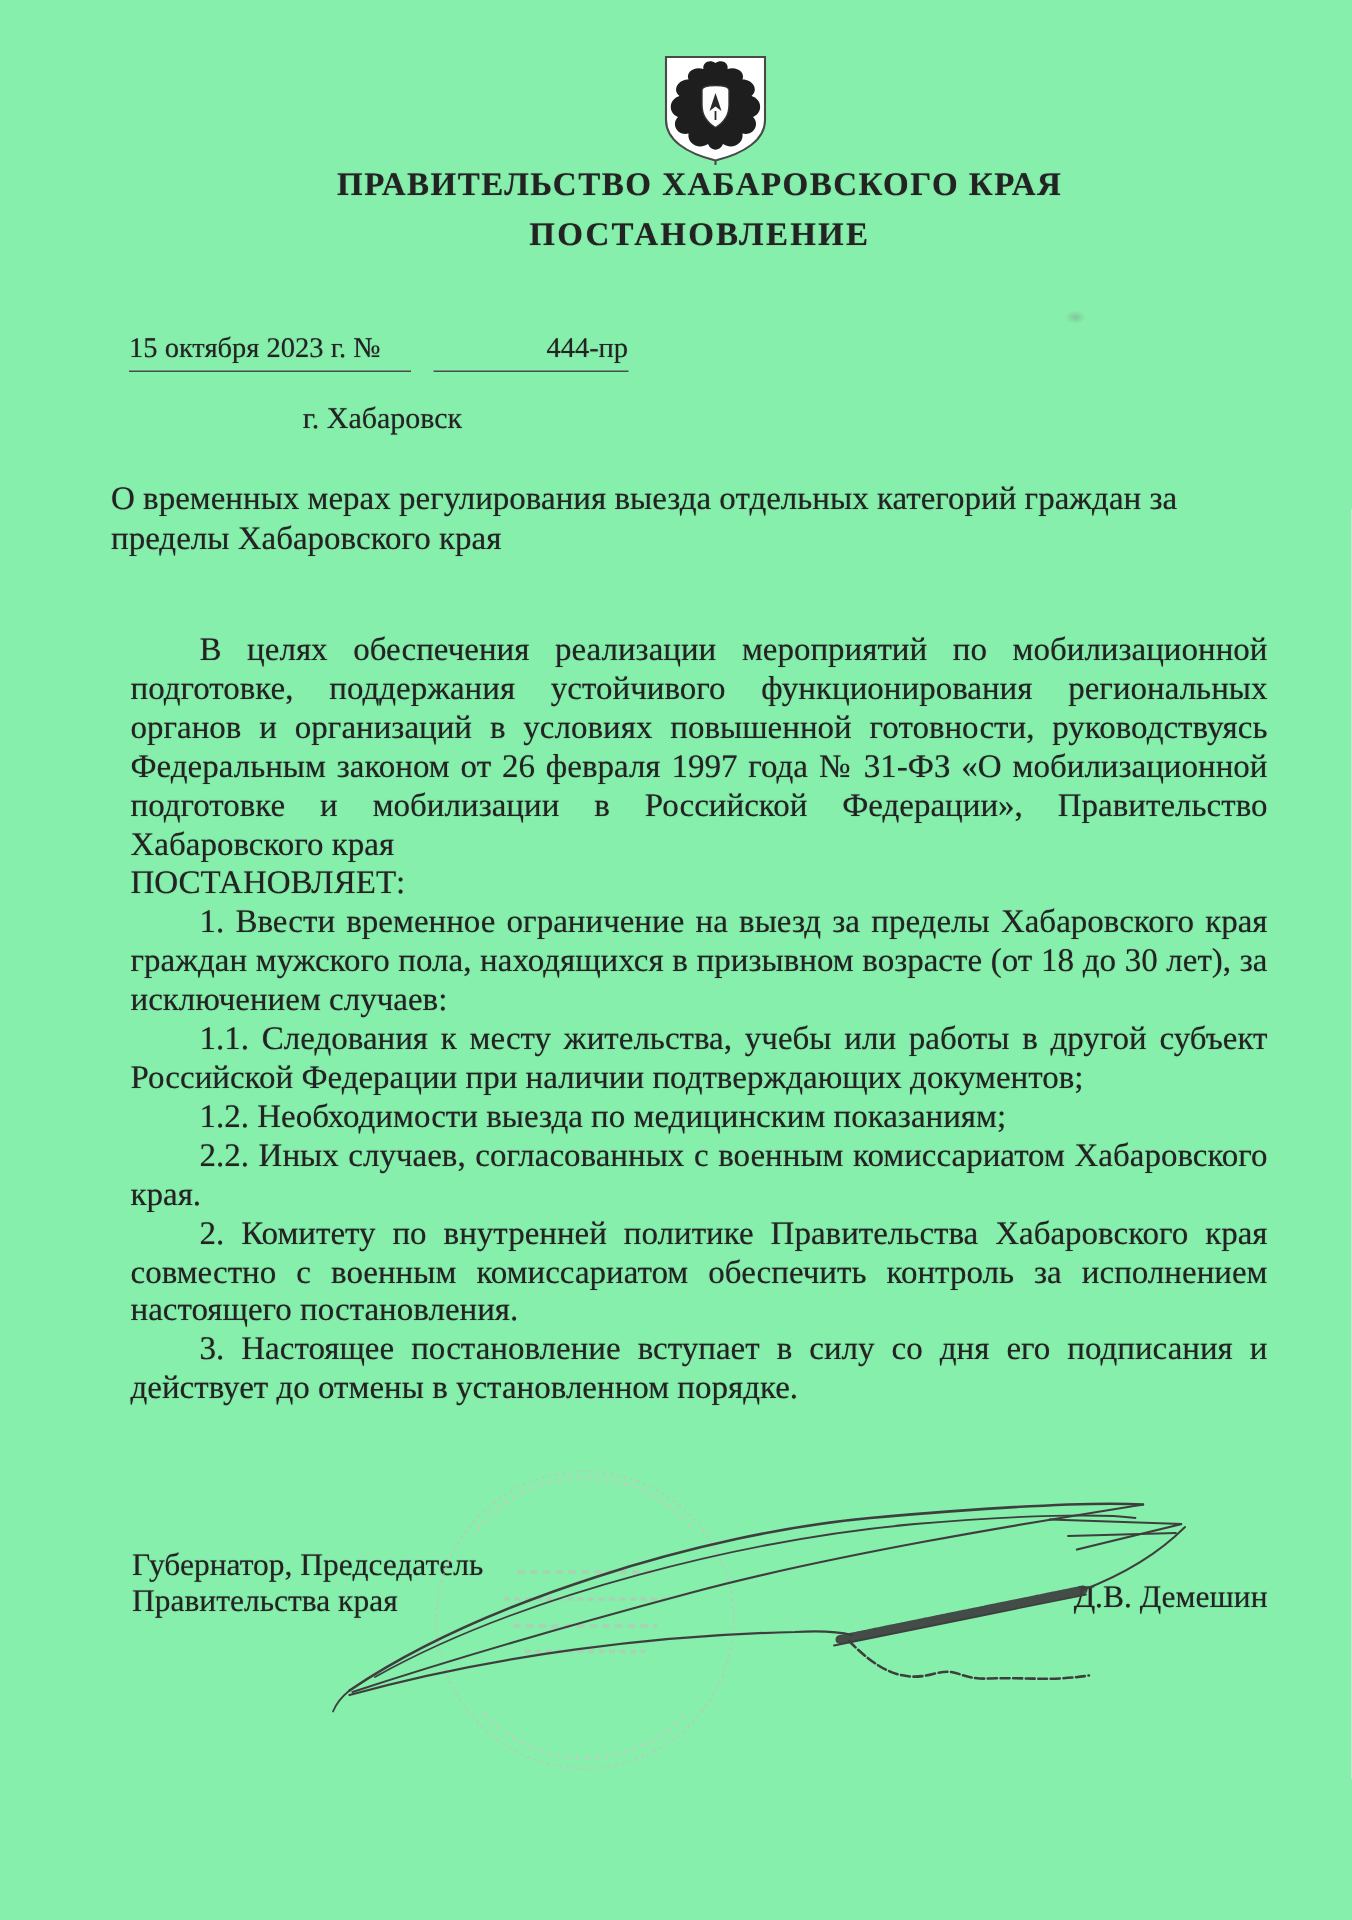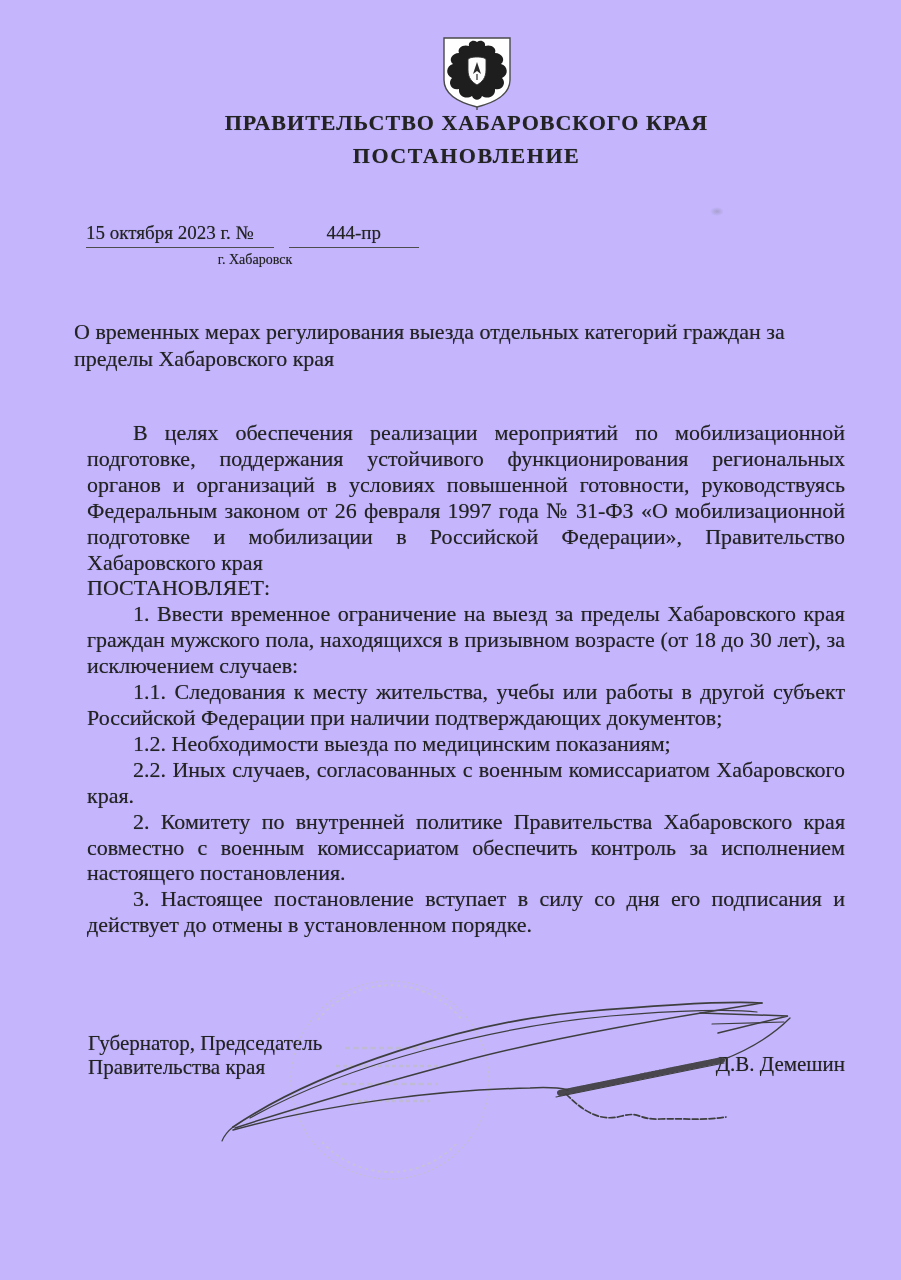--- a/index.html
+++ b/index.html
@@ -1,19 +1,19 @@
 <!DOCTYPE html>
 <html><head>
 <meta charset="utf-8">
 <style>
   html,body{margin:0;padding:0;background:#e8e8e8;}
   .page{
     position:relative;
     width:901px;height:1280px;
-    background:#c4b5fd;
+    background:#86efac;
     overflow:hidden;
     font-family:"Liberation Serif","DejaVu Serif",serif;
     color:#232323;
   }
   .txt{ text-shadow:0 0 0.7px rgba(40,40,40,0.55); }
 
   
   .emblem{position:absolute;left:438px;top:32px;width:78px;height:78px;}
 
   
@@ -27,25 +27,25 @@
   }
 
   
   .dateline{position:absolute;left:86px;top:222px;font-size:19px;white-space:nowrap;}
   .date-left{
     display:inline-block;min-width:188px;padding-bottom:3px;
     border-bottom:1.6px solid #4c4c4c;
   }
   .date-num{
     display:inline-block;min-width:130px;margin-left:10px;padding-bottom:3px;
-    border-bottom:1.6px solid #4c4c4c;text-align:center;
+    border-bottom:1.6px solid #4c4c4c;text-align:right;
   }
   .city{
-    position:absolute;left:86px;top:252px;width:338px;
-    text-align:center;font-size:14px;
+    position:absolute;left:86px;top:268px;width:338px;
+    text-align:center;font-size:20px;
   }
 
   
   .subject{
     position:absolute;left:74px;top:319px;width:755px;
     font-size:22px;line-height:26.5px;text-align:left;
   }
 
   
   .body{

